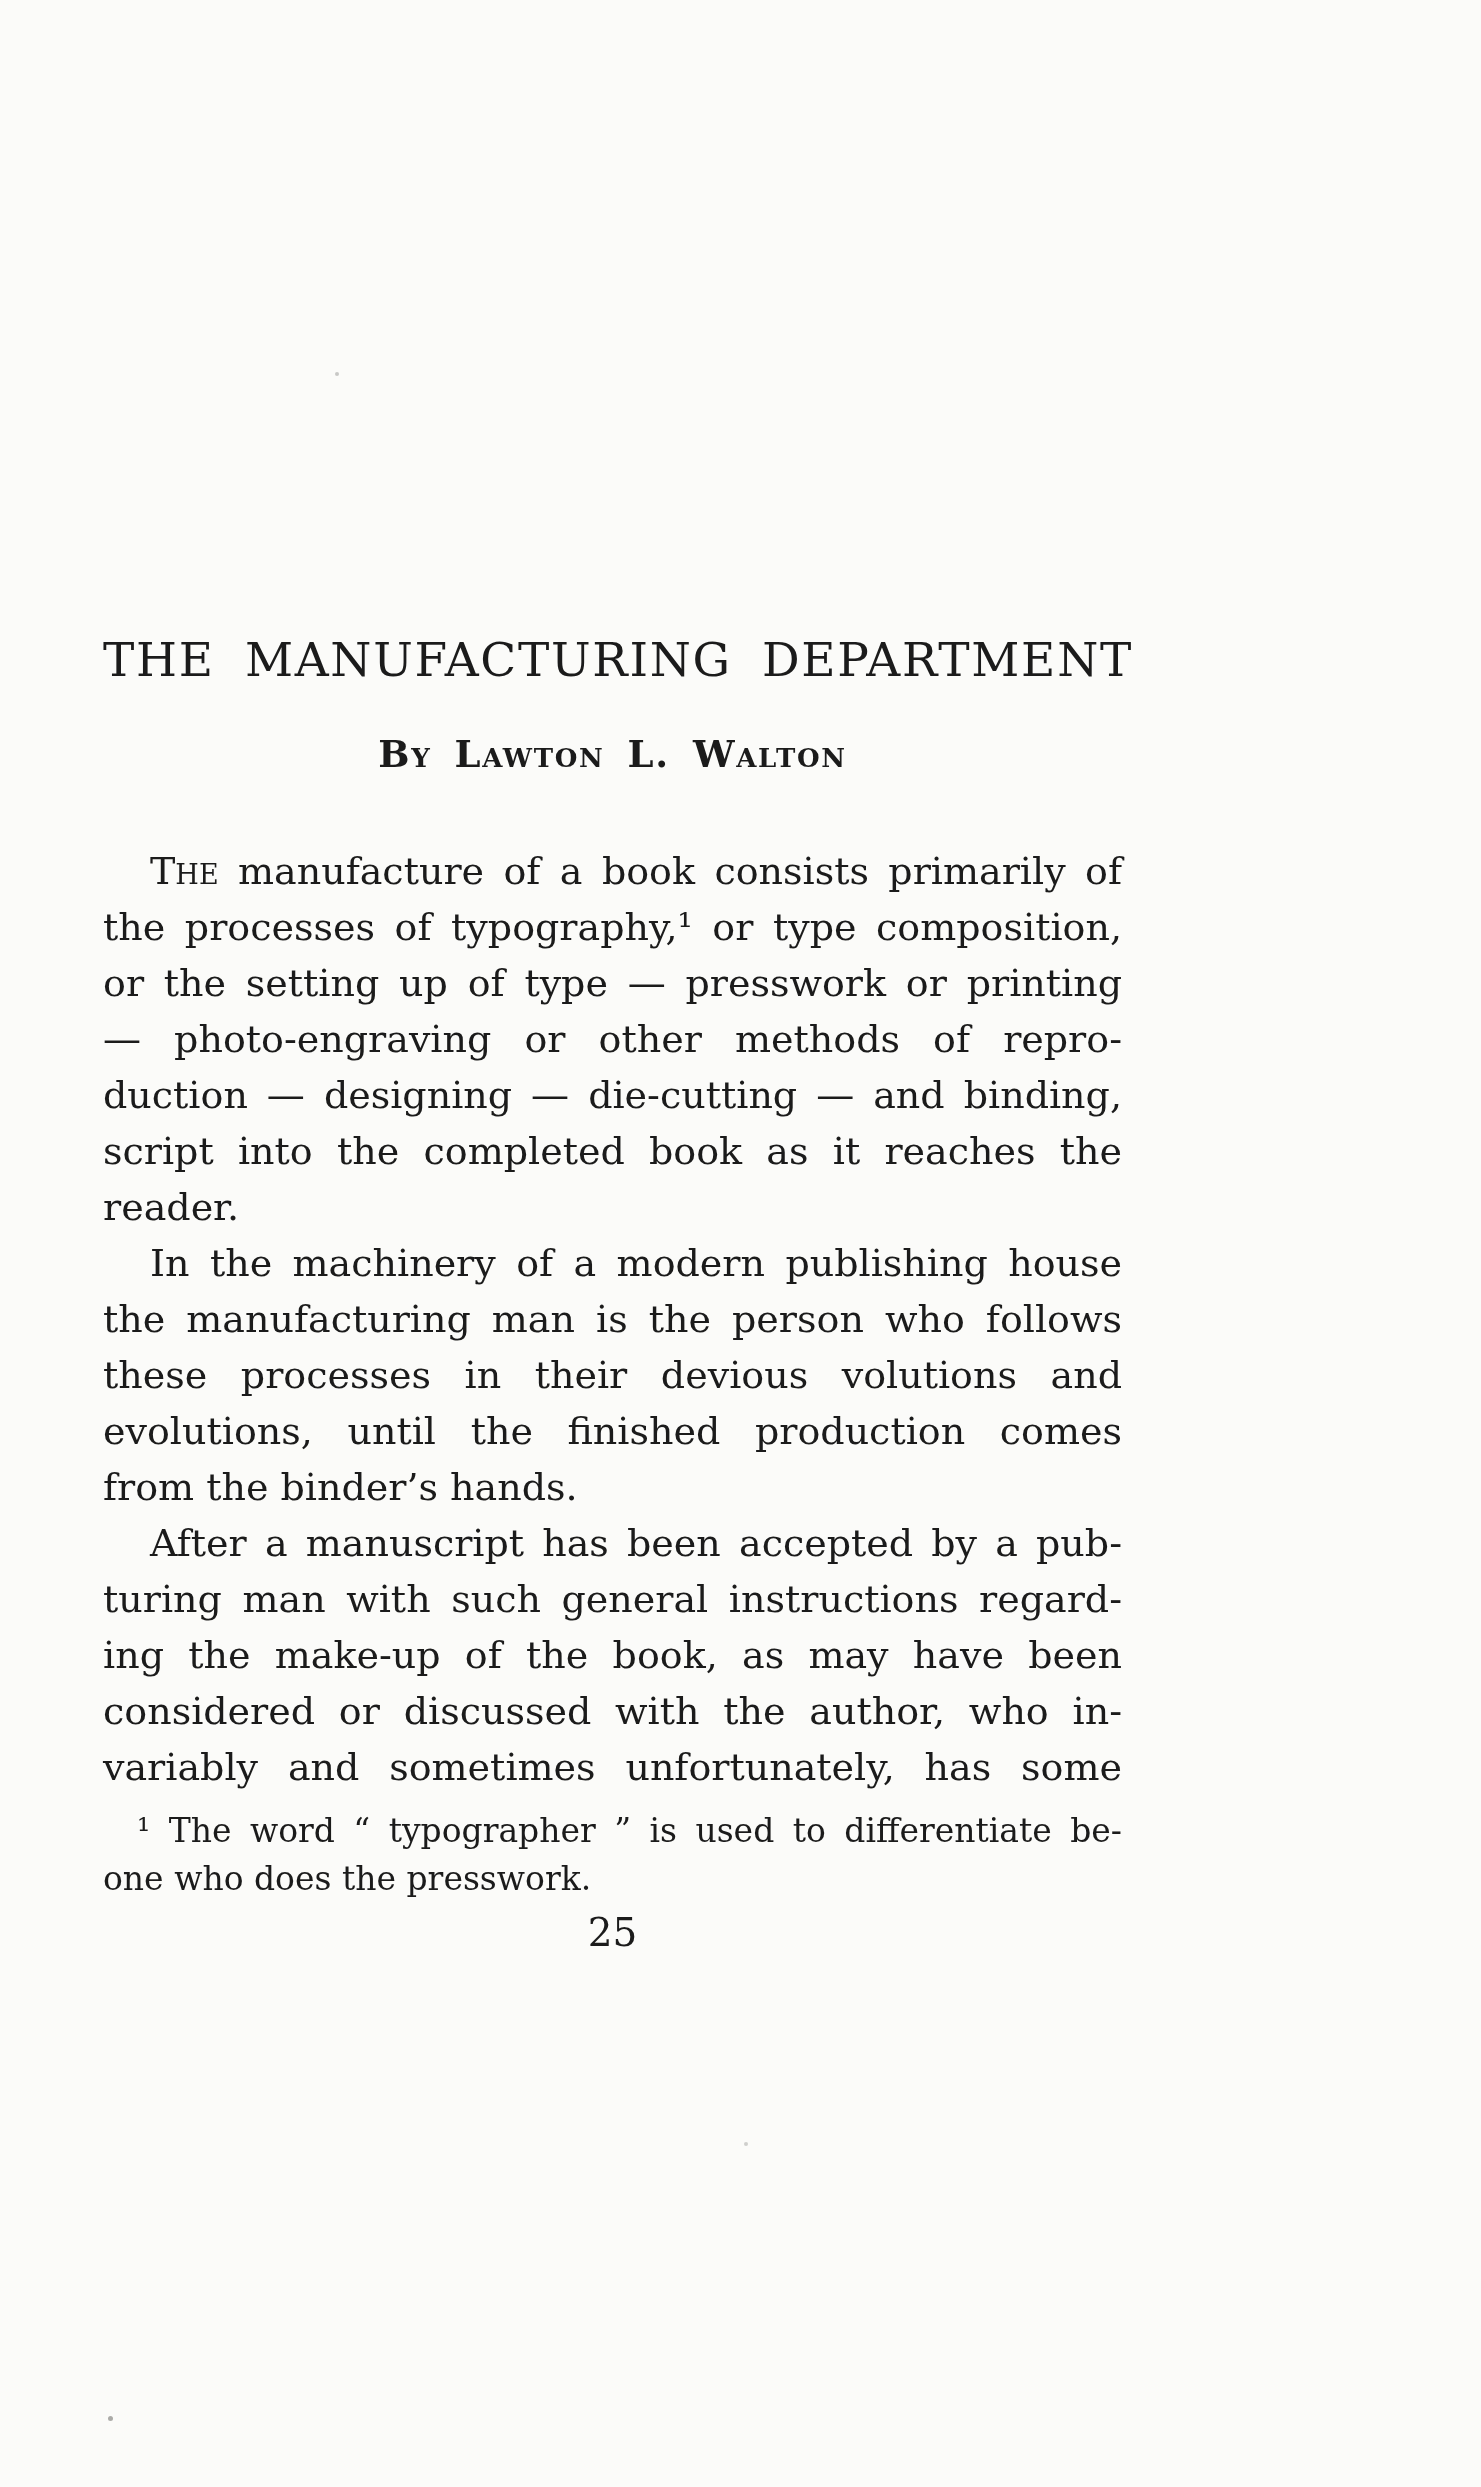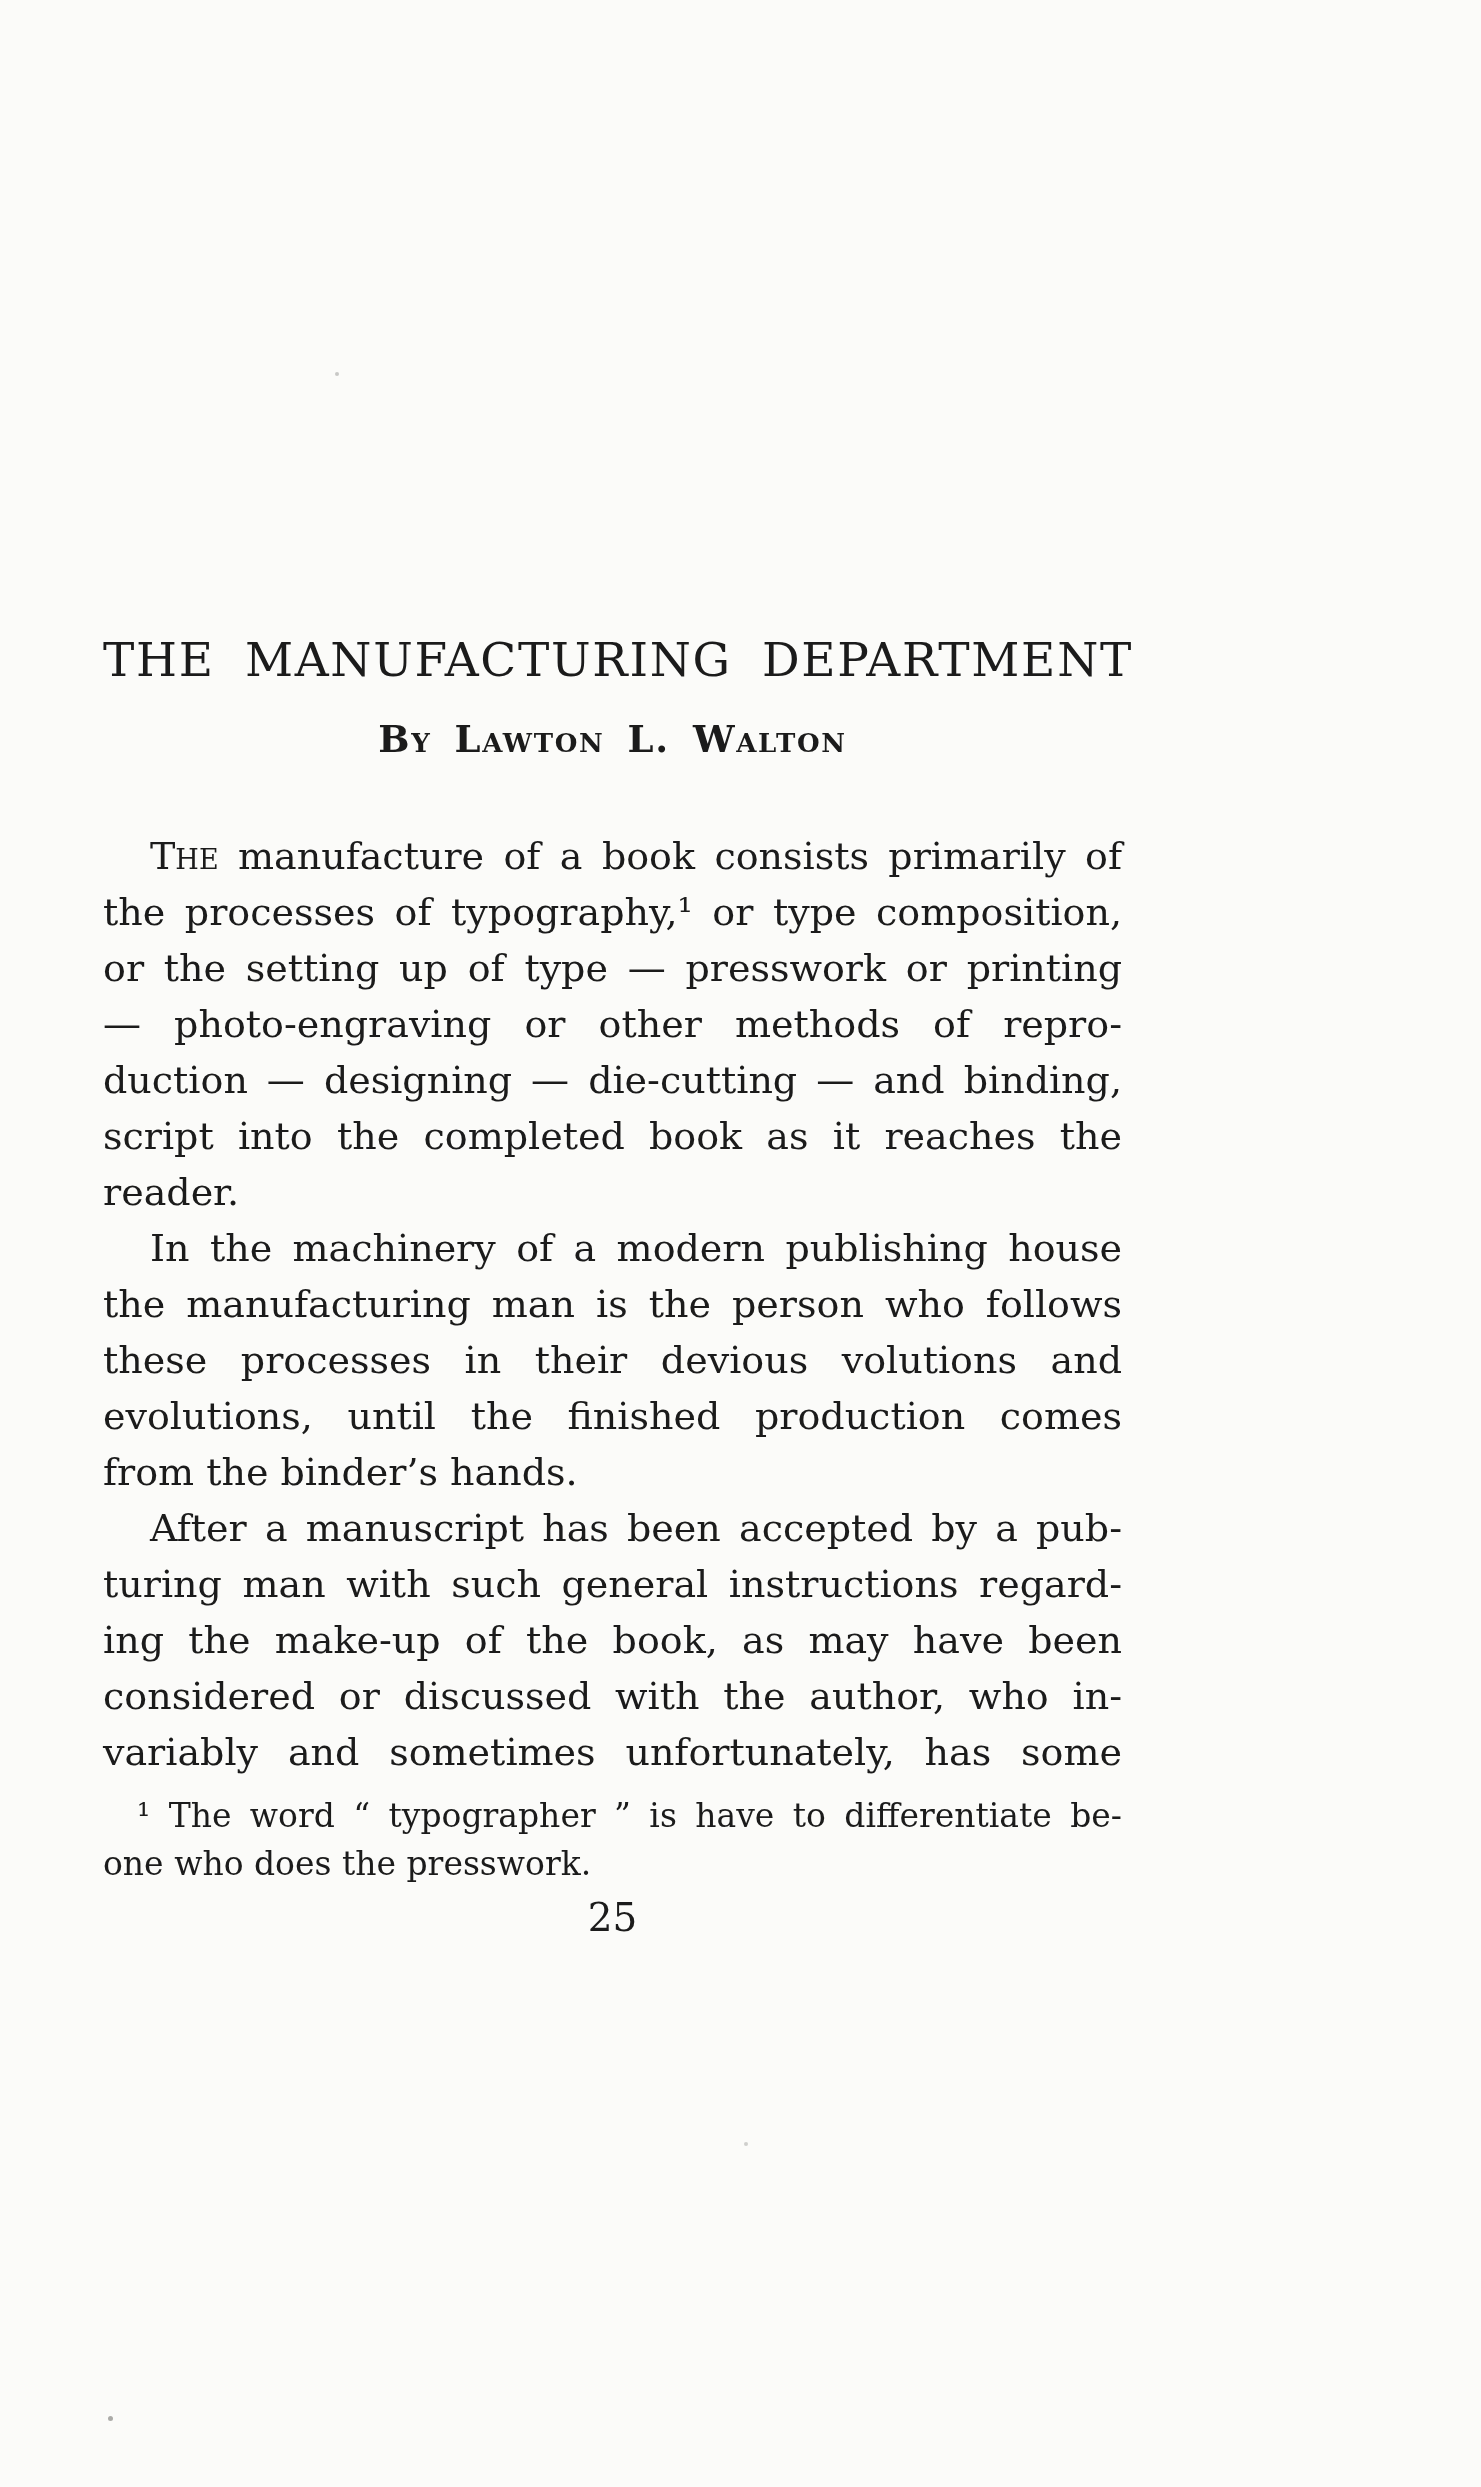--- a/index.html
+++ b/index.html
@@ -19,21 +19,21 @@
     width: 1019px;
   }
 
   .title {
     font-size: 47px;
     line-height: 54px;
     text-align: center;
     letter-spacing: 1.7px;
     word-spacing: 13.5px;
     white-space: nowrap;
-    margin-bottom: 31px;
+    margin-bottom: 46px;
   }
 
   .byline {
     font-variant: small-caps;
     font-size: 37px;
     line-height: 42px;
     text-align: center;
     letter-spacing: 1.7px;
     word-spacing: 8.5px;
     margin-bottom: 68px;
@@ -124,21 +124,21 @@
         <div class="line">After a manuscript has been accepted by a pub-</div>
         <div class="line">turing man with such general instructions regard-</div>
         <div class="line">ing the make-up of the book, as may have been</div>
         <div class="line">considered or discussed with the author, who in-</div>
         <div class="line">variably and sometimes unfortunately, has some</div>
       </div>
 
   </div>
 
   <div class="footnote indent-first">
-      <div class="line">¹ The word “ typographer ” is have to differentiate be-</div>
+      <div class="line">¹ The word “ typographer ” is used to differentiate be-</div>
       <div class="line last">one who does the presswork.</div>
     </div>
 
   <div class="page-number">25</div>
 
 </div>
 
 <div class="speck speck-1"></div>
 <div class="speck speck-2"></div>
 <div class="speck speck-3"></div>

